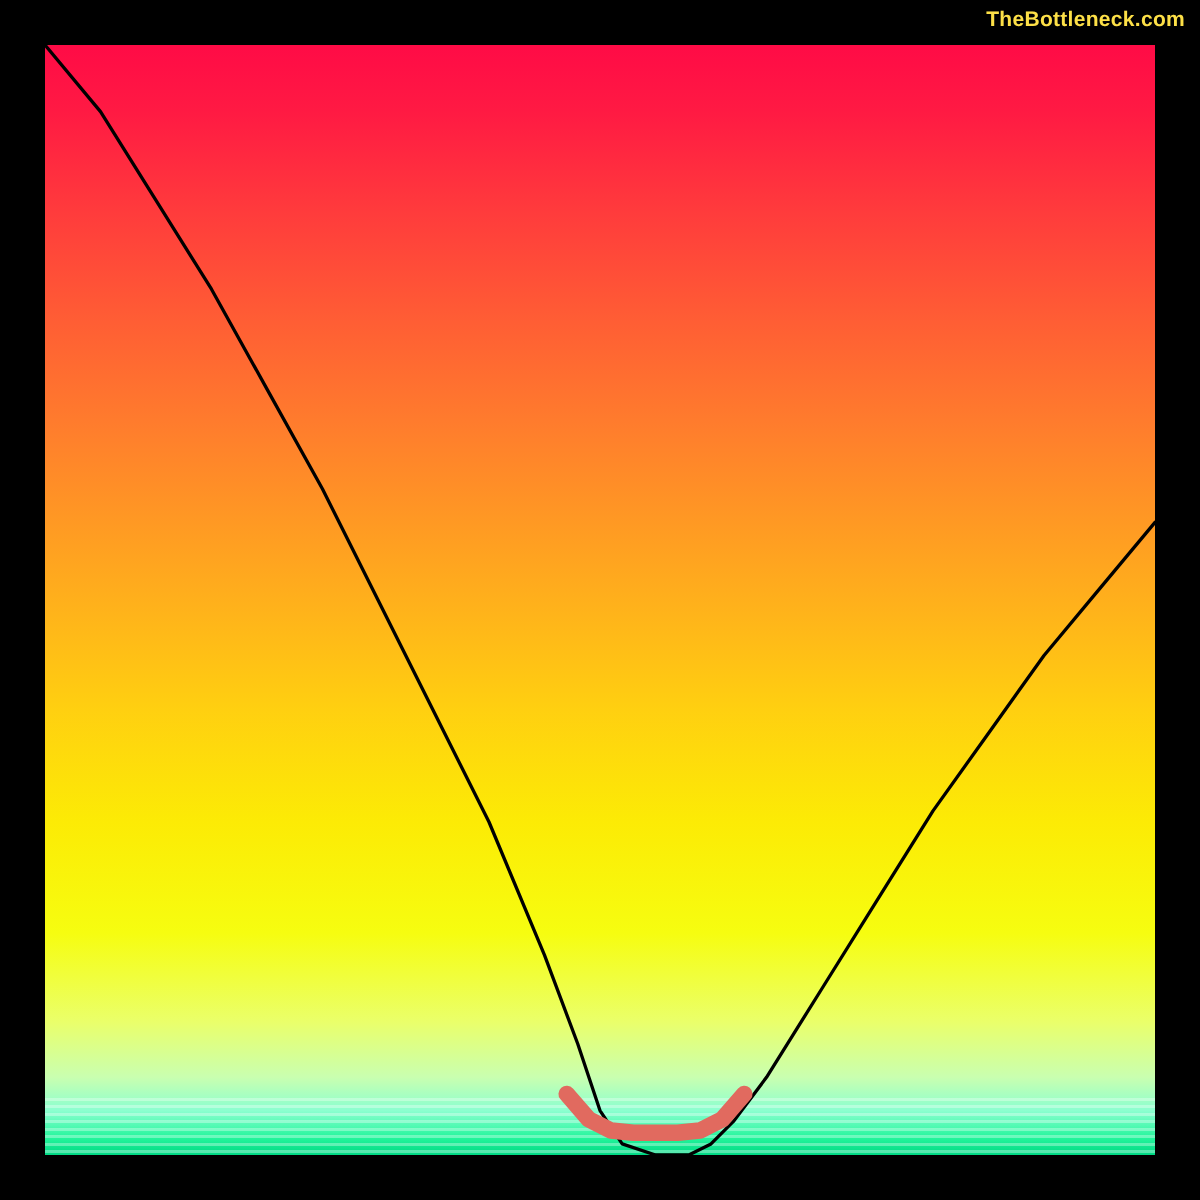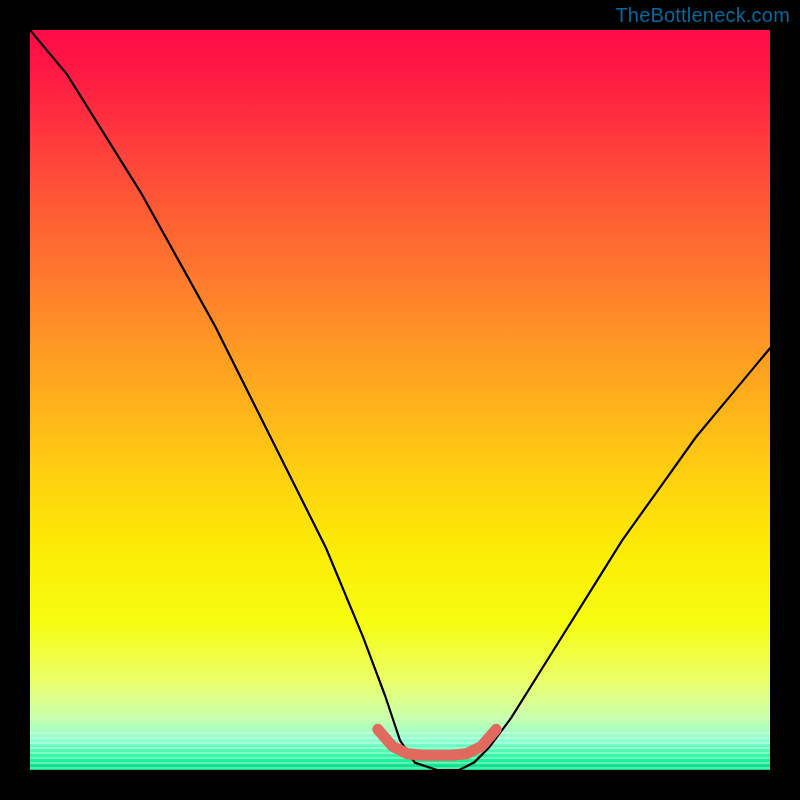--- a/index.html
+++ b/index.html
@@ -14,23 +14,23 @@
   .frame {
     position: relative;
     width: 800px;
     height: 800px;
     background: #000;
   }
   .watermark {
     position: absolute;
     top: 4px;
     right: 10px;
-    color: #0369a1;
-    font-size: 20px;
-    font-weight: 400;
+    color: #fde047;
+    font-size: 14px;
+    font-weight: 700;
     letter-spacing: 0.2px;
     z-index: 30;
     pointer-events: none;
   }
   .plot-area {
     position: absolute;
     left: 30px;
     top: 30px;
     width: 740px;
     height: 740px;

